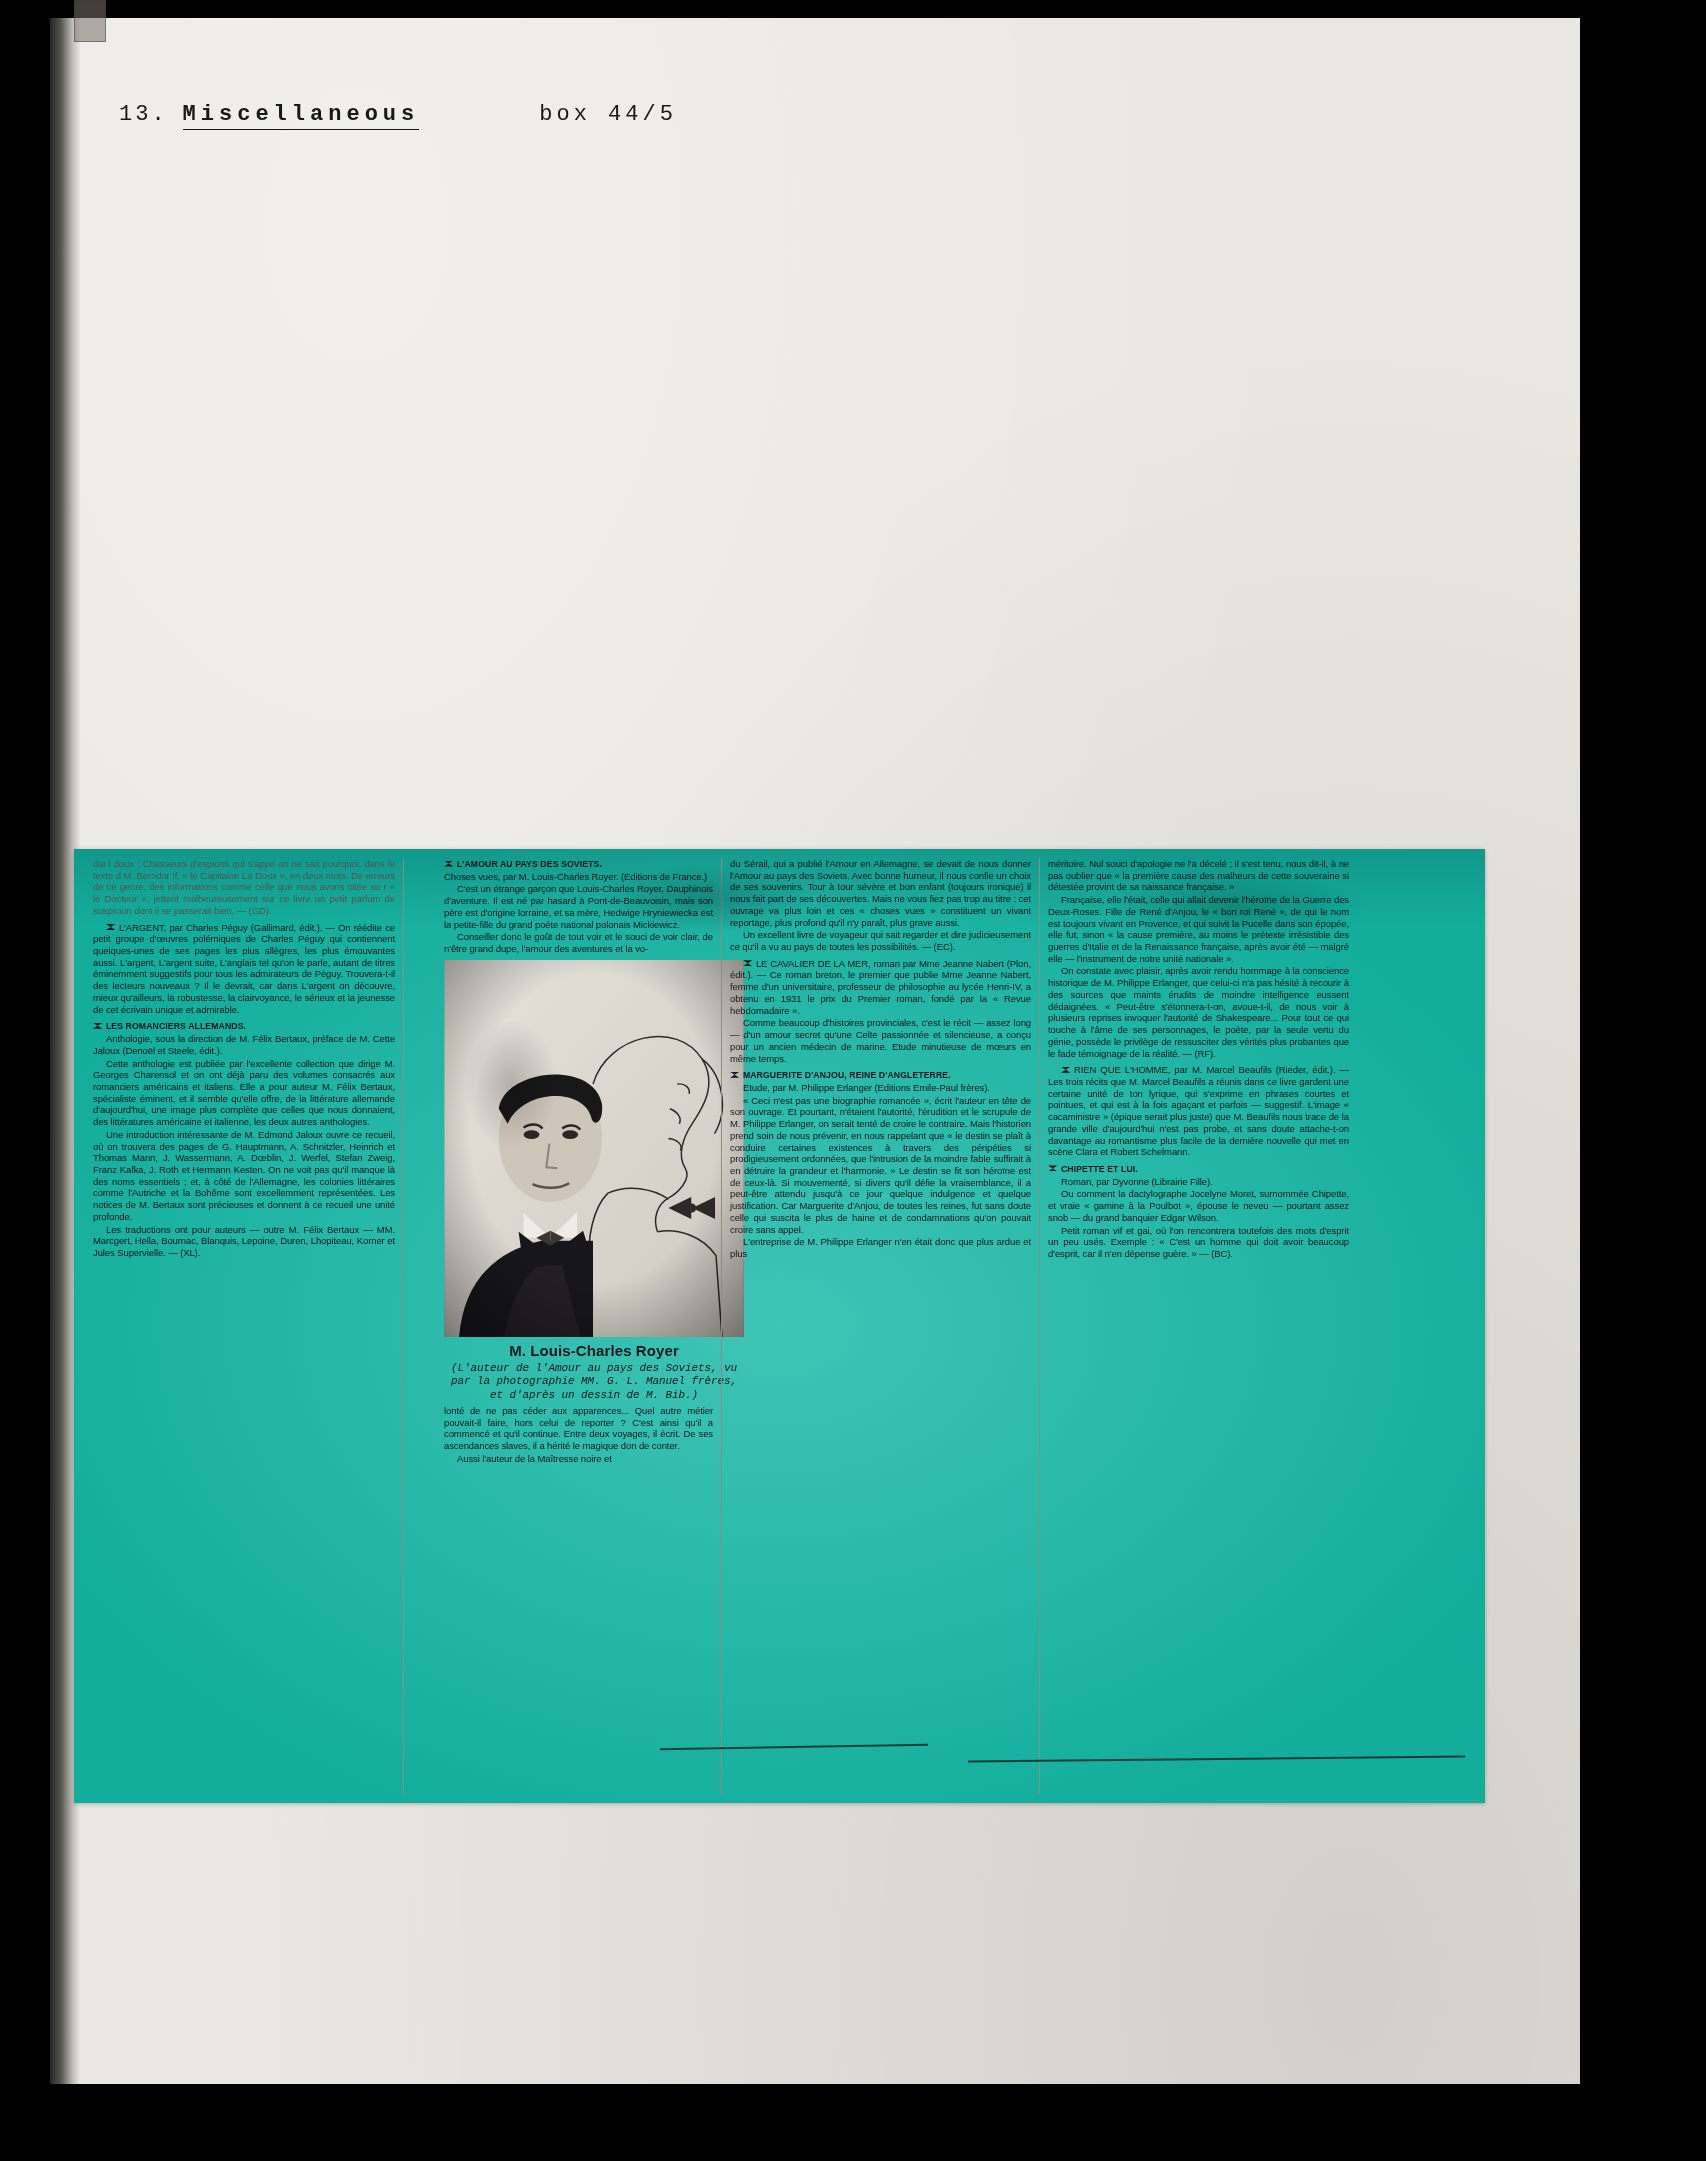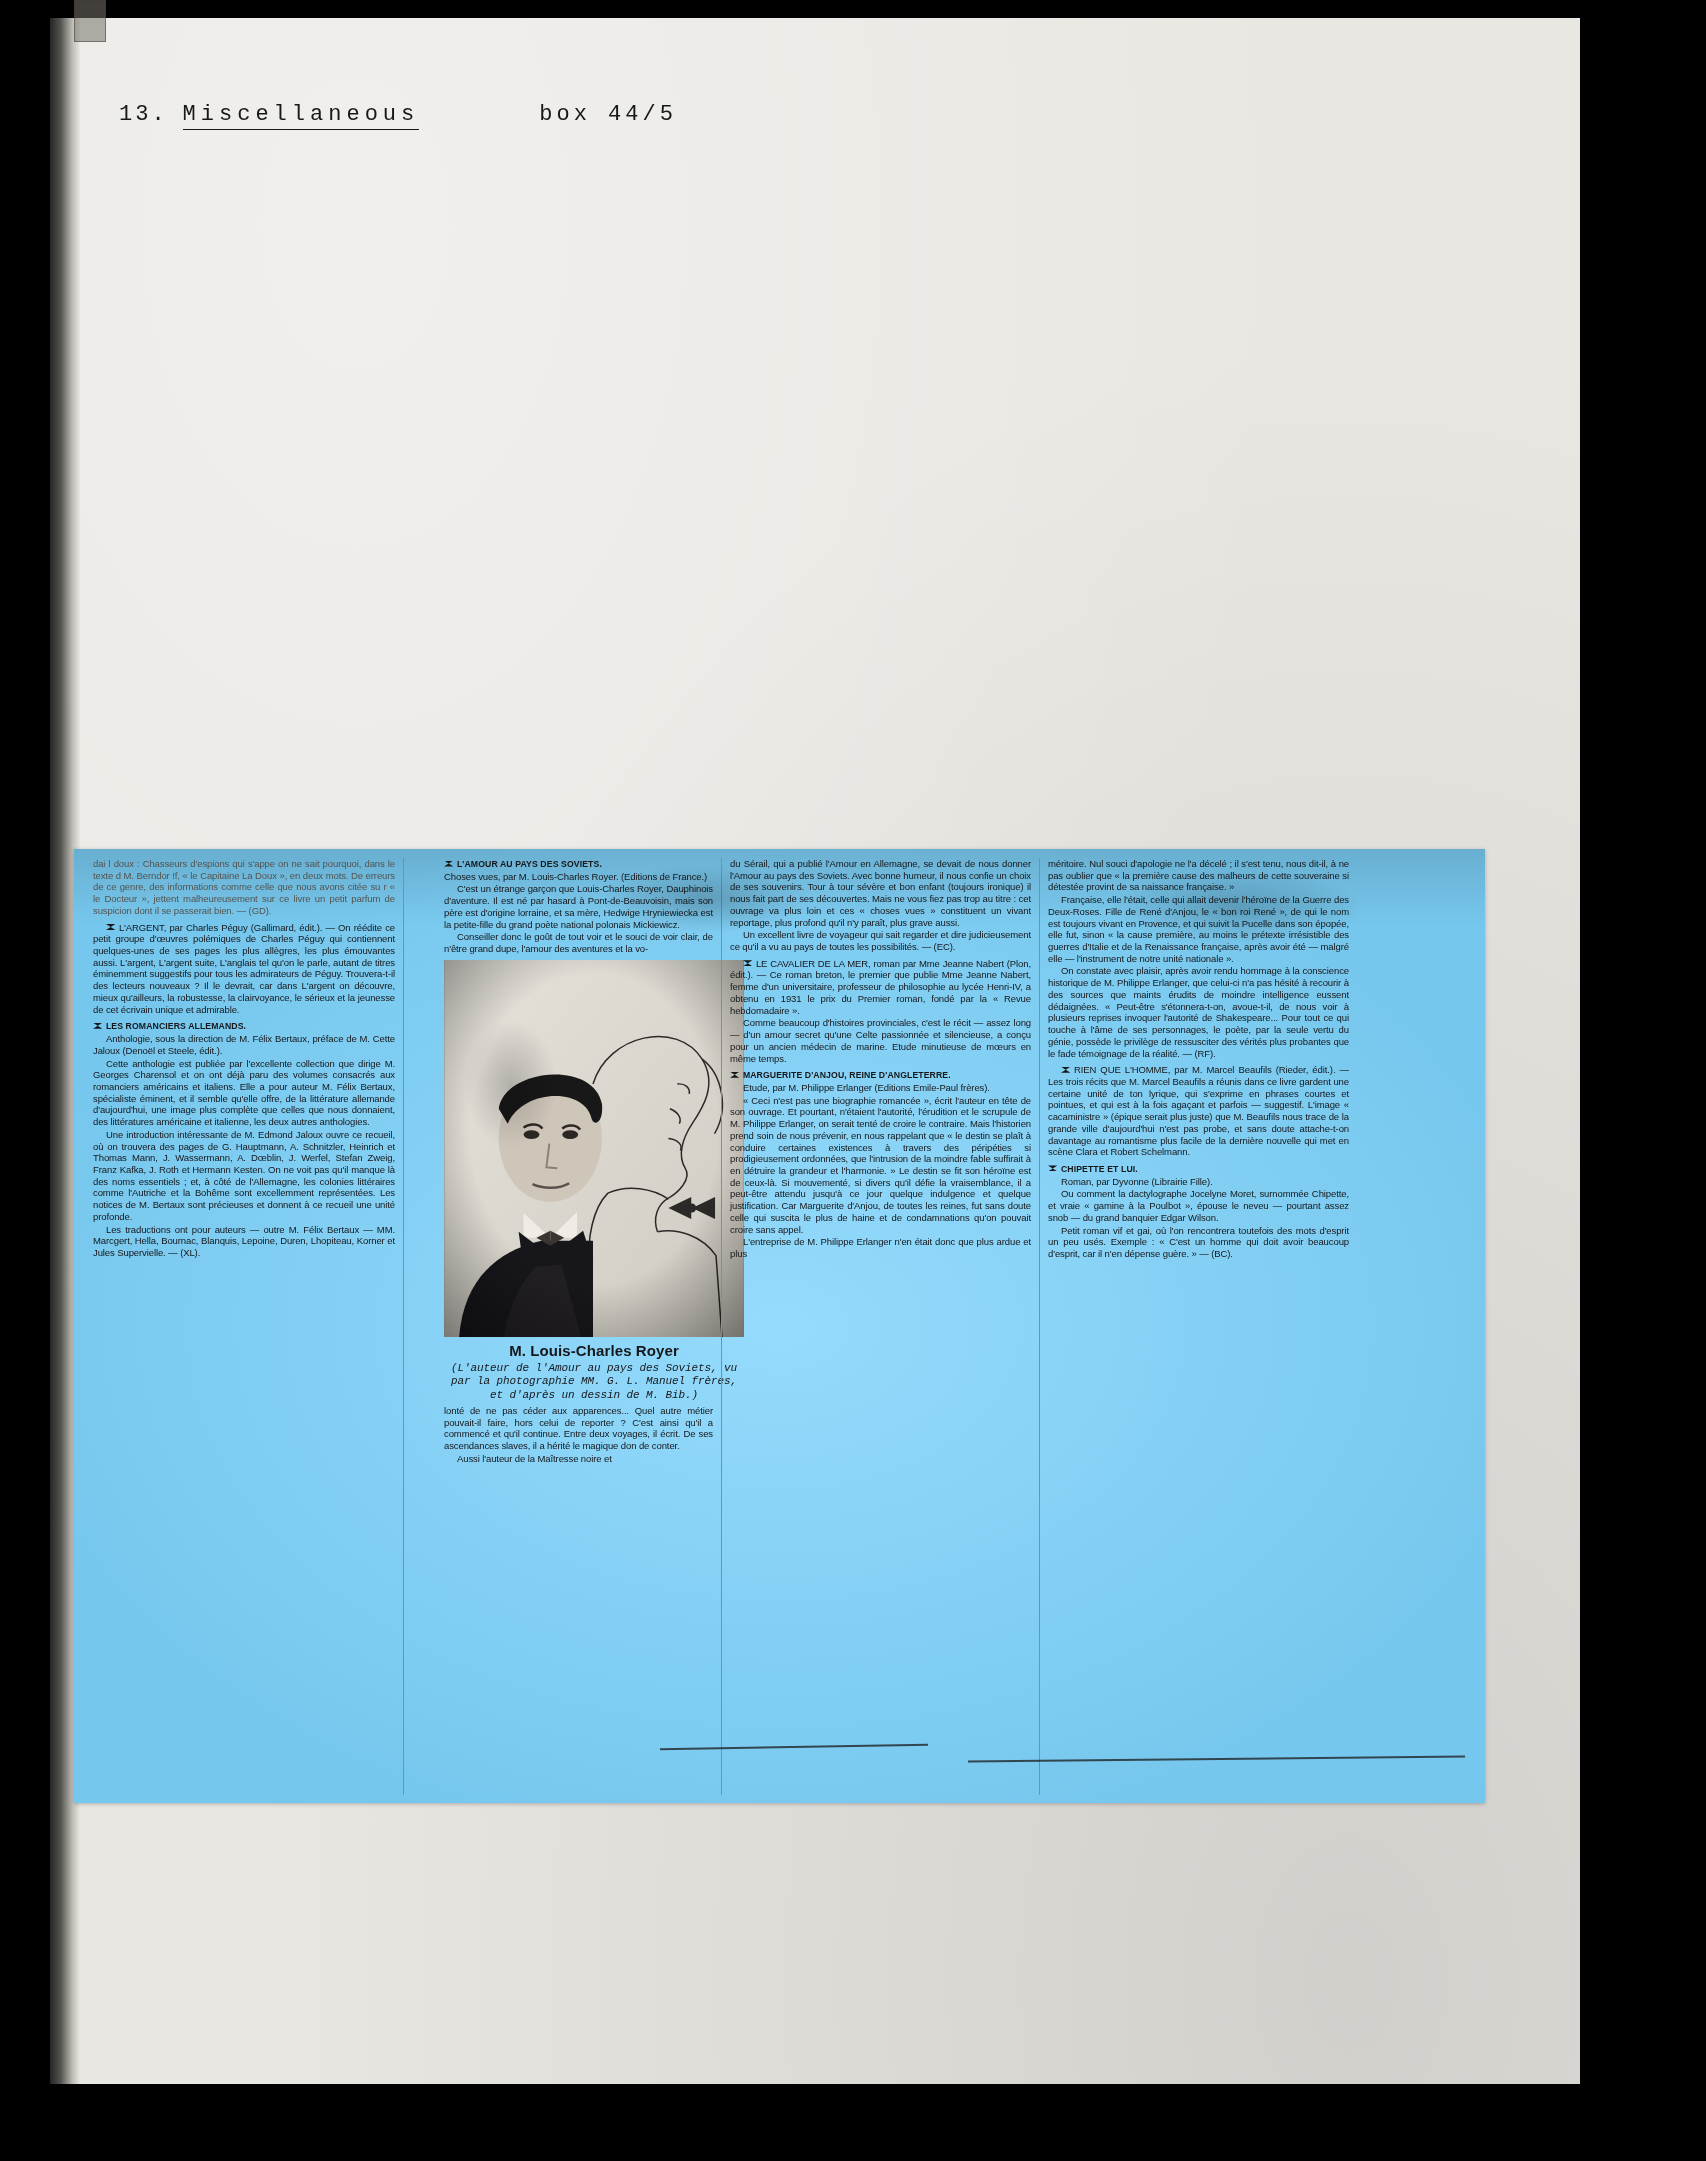--- a/index.html
+++ b/index.html
@@ -60,34 +60,35 @@
     font-size: 22px;
     letter-spacing: 1px;
     white-space: nowrap;
   }
   #hdr .num { letter-spacing: 3px; }
   #hdr .cat {
     margin-left: 15px;
     letter-spacing: 5px;
     border-bottom: 1.5px solid #17181a;
     padding-bottom: 2px;
+    font-weight: bold;
   }
   #hdr .box {
     margin-left: 120px;
     letter-spacing: 4px;
   }
 
   
   #clipping {
     position: absolute;
     left: 74px;
     top: 849px;
     width: 1411px;
     height: 954px;
-    background: #7dd3fc;
+    background: #14b8a6;
     box-shadow: 0 1px 4px rgba(0,0,0,.25);
   }
   #clipping::before{
     content:"";
     position:absolute; inset:0;
     background:
       linear-gradient(to bottom, rgba(0,0,0,.12), rgba(0,0,0,0) 8%),
       radial-gradient(ellipse at 50% 50%, rgba(255,255,255,.18), rgba(0,0,0,.06) 80%);
     pointer-events:none;
   }

